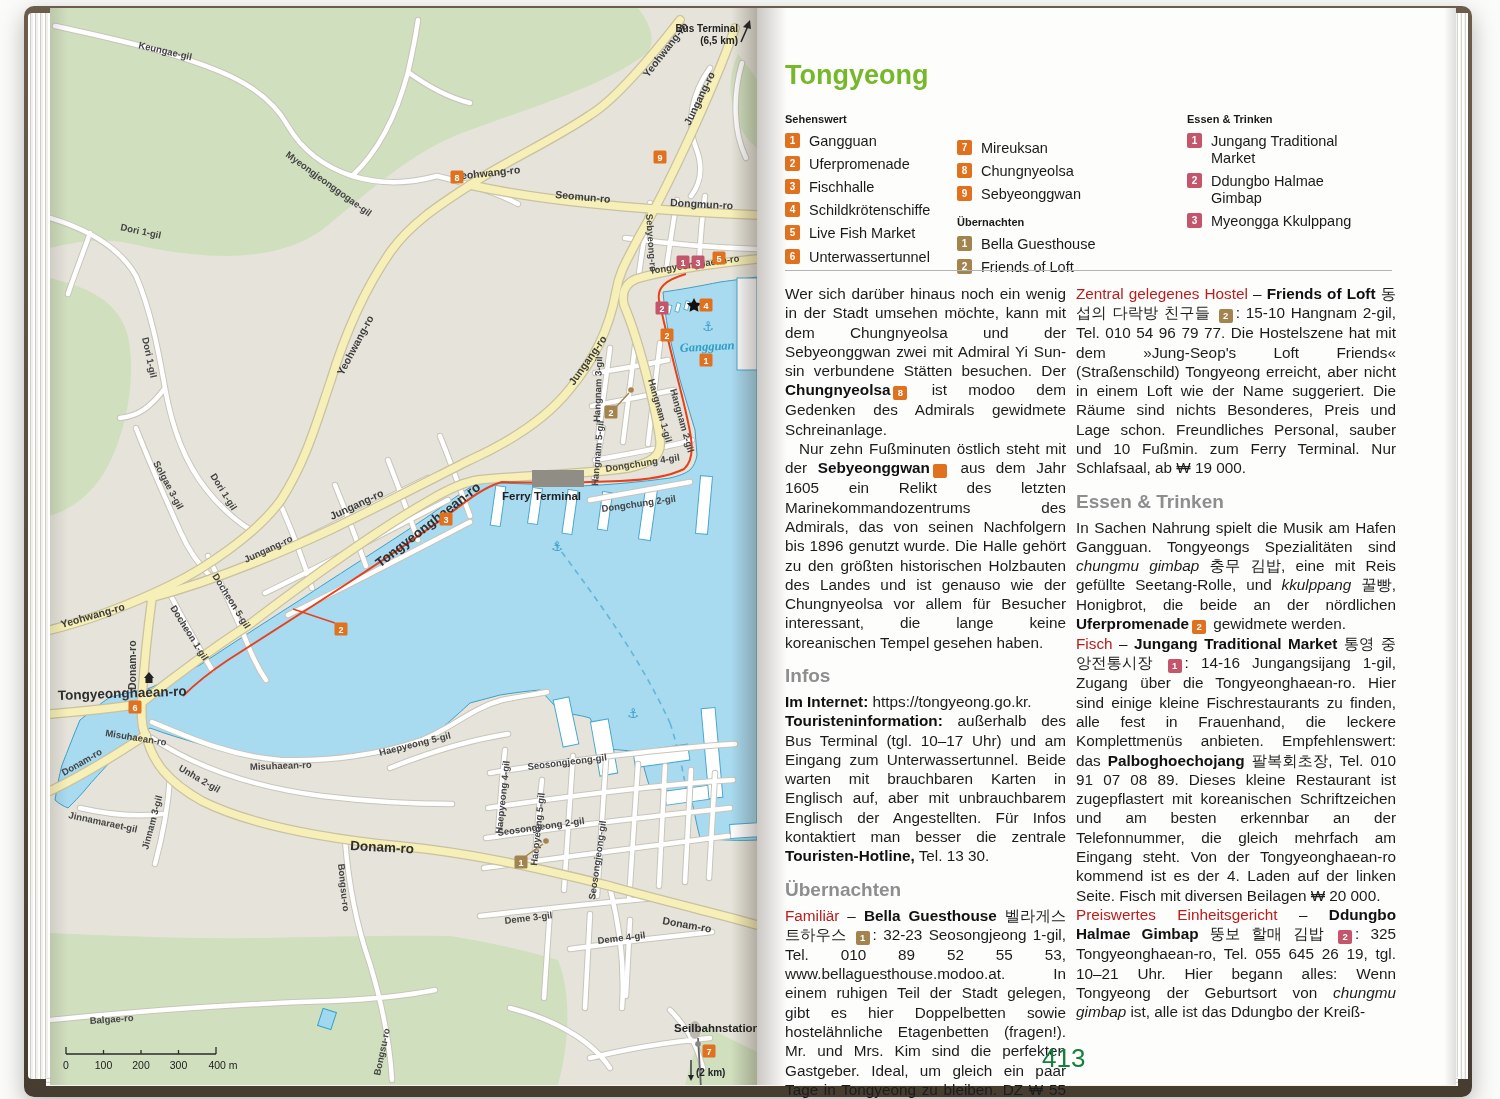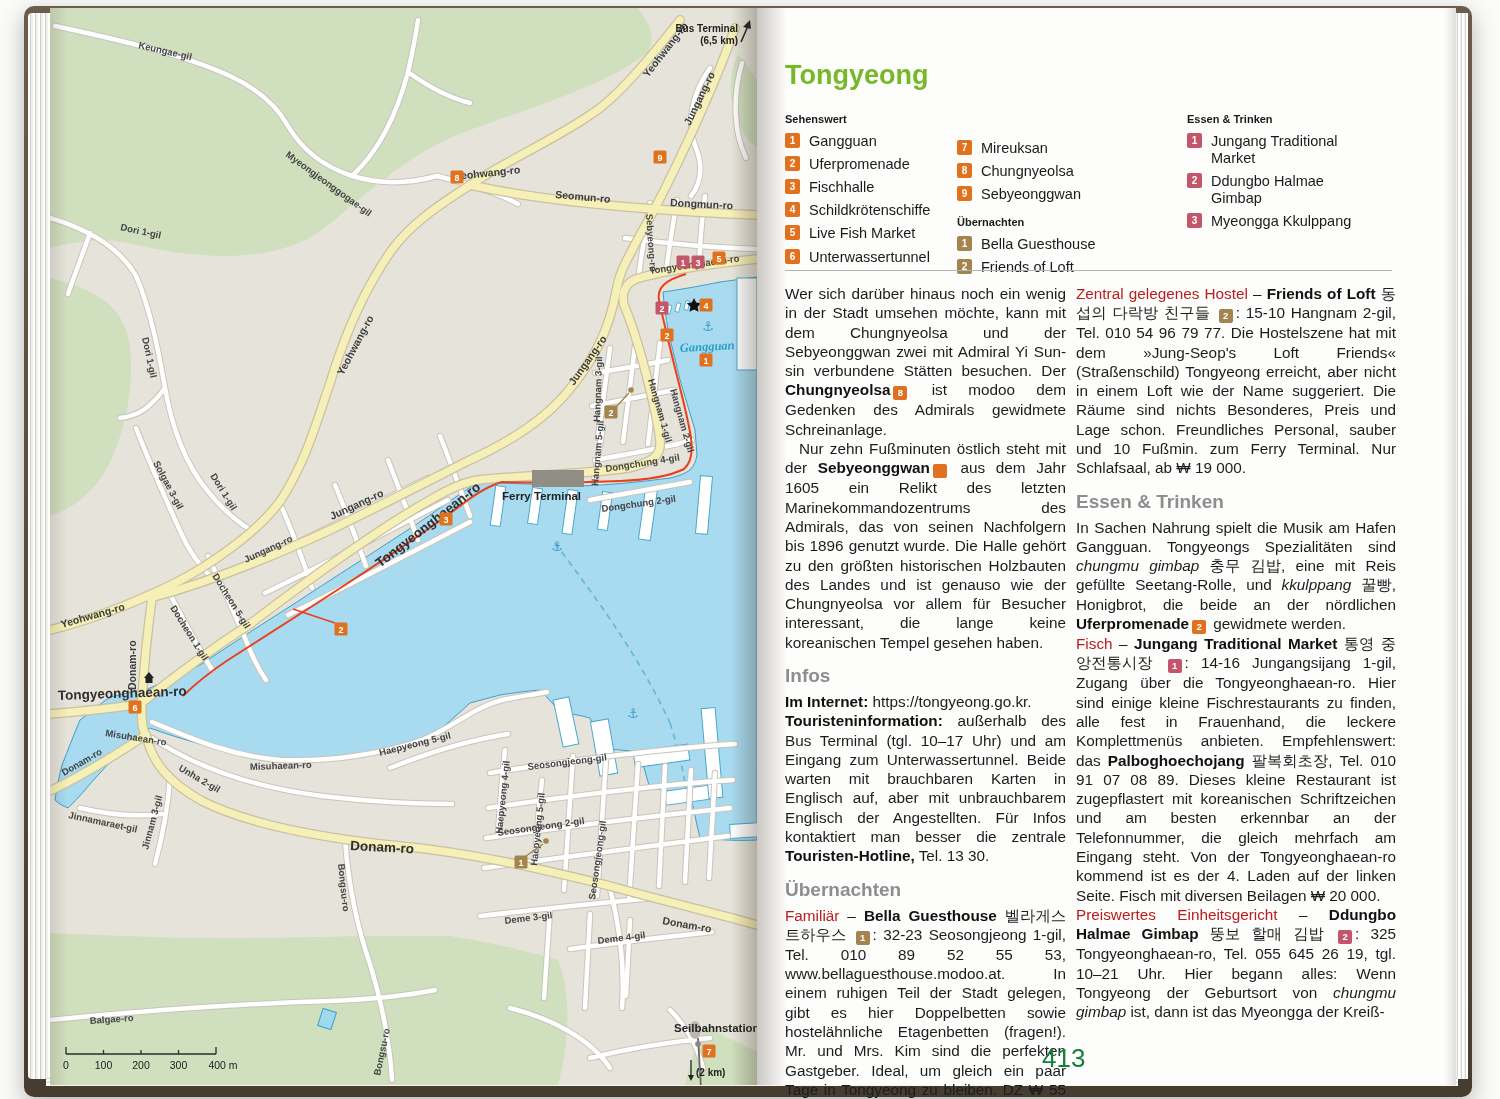--- a/index.html
+++ b/index.html
@@ -423,19 +423,19 @@
         <p><b>Touristeninformation:</b><span> außerhalb des Bus Terminal (tgl. 10–17 Uhr) und am Eingang zum Unterwassertunnel. Beide warten mit brauchbaren Karten in Englisch auf, aber mit unbrauchbarem Englisch der Angestellten. Für Infos kontaktiert man besser die zentrale </span><b>Touristen-Hotline,</b><span> Tel. 13 30.</span></p>
         <div class="graysub">Übernachten</div>
         <p><span class="lead">Familiär</span><span> – </span><b>Bella Guesthouse</b><span> 벨라게스트하우스 </span><span class="im im-b">1</span><span>: 32-23 Seosongjeong 1-gil, Tel. 010 89 52 55 53, www.bellaguesthouse.modoo.at. In einem ruhigen Teil der Stadt gelegen, gibt es hier Doppelbetten sowie hostelähnliche Etagenbetten (fragen!). Mr. und Mrs. Kim sind die perfekten Gastgeber. Ideal, um gleich ein paar Tage in Tongyeong zu bleiben. DZ ₩ 55 200 inkl. Frühstück.</span></p>
       </div>
 
       <div class="col col-b">
         <p><span class="lead">Zentral gelegenes Hostel</span><span> – </span><b>Friends of Loft</b><span> 동섭의 다락방 친구들 </span><span class="im im-b">2</span><span>: 15-10 Hangnam 2-gil, Tel. 010 54 96 79 77. Die Hostelszene hat mit dem »Jung-Seop's Loft Friends« (Straßenschild) Tongyeong erreicht, aber nicht in einem Loft wie der Name suggeriert. Die Räume sind nichts Besonderes, Preis und Lage schon. Freundliches Personal, sauber und 10 Fußmin. zum Ferry Terminal. Nur Schlafsaal, ab ₩ 19 000.</span></p>
         <div class="graysub">Essen &amp; Trinken</div>
         <p><span>In Sachen Nahrung spielt die Musik am Hafen Gangguan. Tongyeongs Spezialitäten sind </span><i>chungmu gimbap</i><span> 충무 김밥, eine mit Reis gefüllte Seetang-Rolle, und </span><i>kkulppang</i><span> 꿀빵, Honigbrot, die beide an der nördlichen </span><b>Uferpromenade</b><span class="im im-o">2</span><span> gewidmete werden.</span></p>
         <p><span class="lead">Fisch</span><span> – </span><b>Jungang Traditional Market</b><span> 통영 중앙전통시장 </span><span class="im im-p">1</span><span>: 14-16 Jungangsijang 1-gil, Zugang über die Tongyeonghaean-ro. Hier sind einige kleine Fischrestaurants zu finden, alle fest in Frauenhand, die leckere Komplettmenüs anbieten. Empfehlenswert: das </span><b>Palboghoechojang</b><span> 팔복회초장, Tel. 010 91 07 08 89. Dieses kleine Restaurant ist zugepflastert mit koreanischen Schriftzeichen und am besten erkennbar an der Telefonnummer, die gleich mehrfach am Eingang steht. Von der Tongyeonghaean-ro kommend ist es der 4. Laden auf der linken Seite. Fisch mit diversen Beilagen ₩ 20 000.</span></p>
-        <p><span class="lead">Preiswertes Einheitsgericht</span><span> – </span><b>Ddungbo Halmae Gimbap</b><span> 뚱보 할매 김밥 </span><span class="im im-p">2</span><span>: 325 Tongyeonghaean-ro, Tel. 055 645 26 19, tgl. 10–21 Uhr. Hier begann alles: Wenn Tongyeong der Geburtsort von </span><i>chungmu gimbap</i><span> ist, dann ist das Myeongga der Kreiß-</span></p>
+        <p><span class="lead">Preiswertes Einheitsgericht</span><span> – </span><b>Ddungbo Halmae Gimbap</b><span> 뚱보 할매 김밥 </span><span class="im im-p">2</span><span>: 325 Tongyeonghaean-ro, Tel. 055 645 26 19, tgl. 10–21 Uhr. Hier begann alles: Wenn Tongyeong der Geburtsort von </span><i>chungmu gimbap</i><span> ist, alle ist das Ddungbo der Kreiß-</span></p>
       </div>
 
       <div class="pagenum">413</div>
     </div>
   </div>
 </div>
 
 </body></html>

